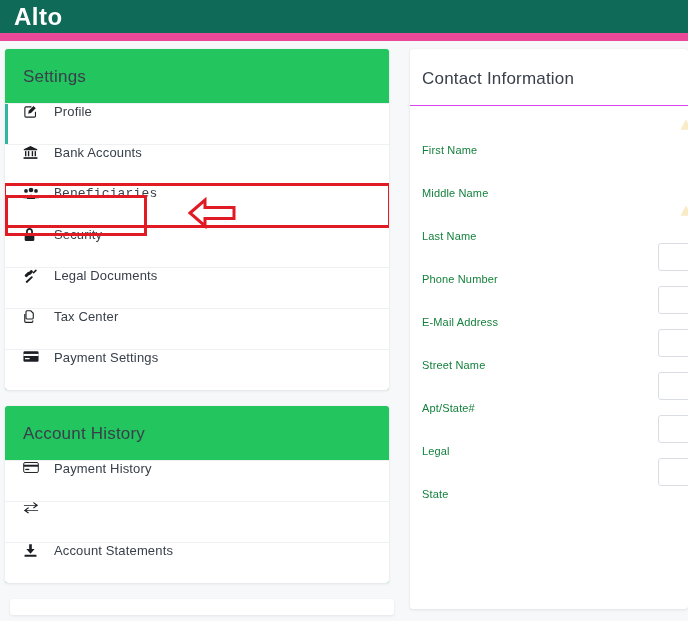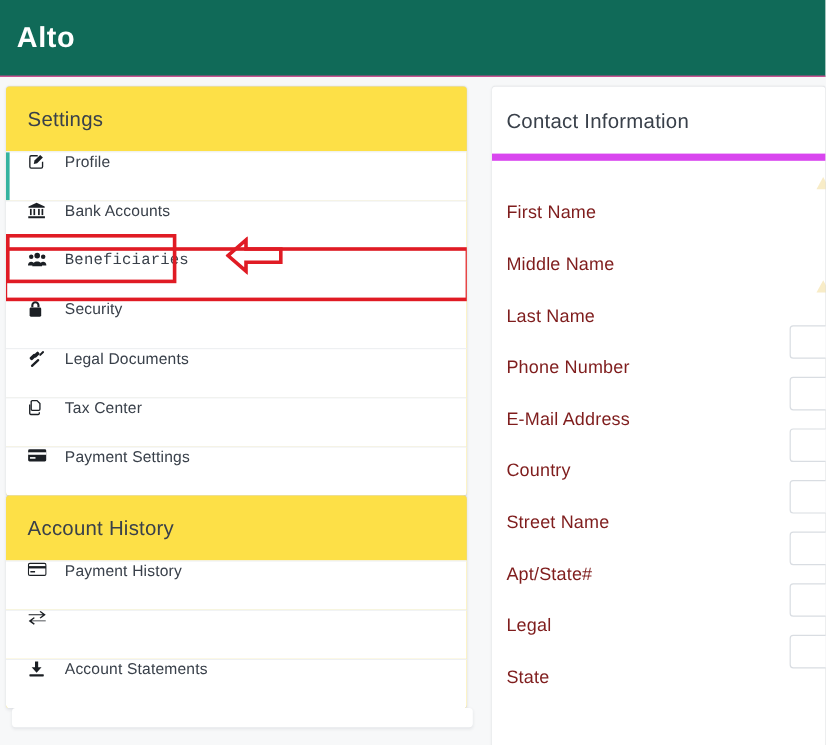--- a/index.html
+++ b/index.html
@@ -11,27 +11,27 @@
     height: 621px;
     overflow: hidden;
     background: #f7f8f9;
     font-family: "Liberation Sans", sans-serif;
     color: #2f3640;
     -webkit-font-smoothing: antialiased;
   }
 
   
   .app-header {
-    height: 64px;
+    height: 41px;
     background: #106a58;
     display: flex;
     align-items: center;
     padding-left: 14px;
     box-sizing: border-box;
-    border-bottom: 1px solid #ec4899;
+    border-bottom: 8px solid #ec4899;
   }
   .brand-logo {
     color: #ffffff;
     font-size: 24px;
     font-weight: bold;
     letter-spacing: 0.5px;
     line-height: 1;
   }
 
   
@@ -48,23 +48,24 @@
     flex: 0 0 384px;
   }
   .col-right {
     margin-left: 21px;
     flex: 1 1 auto;
     align-self: stretch;
   }
 
   
   .card {
-    background: #fde047;
+    background: #22c55e;
     border-radius: 3px;
     box-shadow: 0 1px 3px rgba(20,30,50,0.09), 0 0 1px rgba(20,30,50,0.10);
+    margin-bottom: 16px;
     overflow: hidden;
   }
   .card-title {
     font-size: 17px;
     color: #39404a;
     padding: 18px 0 16px 18px;
     letter-spacing: 0.2px;
   }
 
   
@@ -135,34 +136,34 @@
   .contact-card {
     background: #ffffff;
     border-radius: 3px;
     box-shadow: 0 1px 3px rgba(20,30,50,0.09), 0 0 1px rgba(20,30,50,0.10);
     min-height: 560px;
   }
   .contact-title {
     font-size: 17px;
     color: #39404a;
     padding: 20px 0 16px 12px;
-    border-bottom: 6px solid #d946ef;
+    border-bottom: 1px solid #d946ef;
     letter-spacing: 0.2px;
   }
   .field-row {
     display: flex;
     align-items: center;
     height: 43px;
     padding-left: 12px;
     position: relative;
     box-sizing: border-box;
   }
   .field-label {
-    font-size: 15px;
-    color: #7f1d1d;
+    font-size: 11px;
+    color: #15803d;
     letter-spacing: 0.15px;
     white-space: nowrap;
     margin-top: 44px;
   }
   .field-control {
     position: absolute;
     right: -10px;
     top: 8px;
     height: 28px;
     width: 40px;
@@ -356,24 +357,20 @@
       <div class="field-row">
         <span class="field-label">Phone Number</span>
         <span class="field-control"></span>
       </div>
 
       <div class="field-row">
         <span class="field-label">E-Mail Address</span>
         <span class="field-control"></span>
       </div>
 
-      <div class="field-row">
-        <span class="field-label">Country</span>
-        <span class="field-control"></span>
-      </div>
 
 
       <div class="field-row">
         <span class="field-label">Street Name</span>
         <span class="field-control"></span>
       </div>
 
       <div class="field-row">
         <span class="field-label">Apt/State#</span>
         <span class="field-control"></span>

